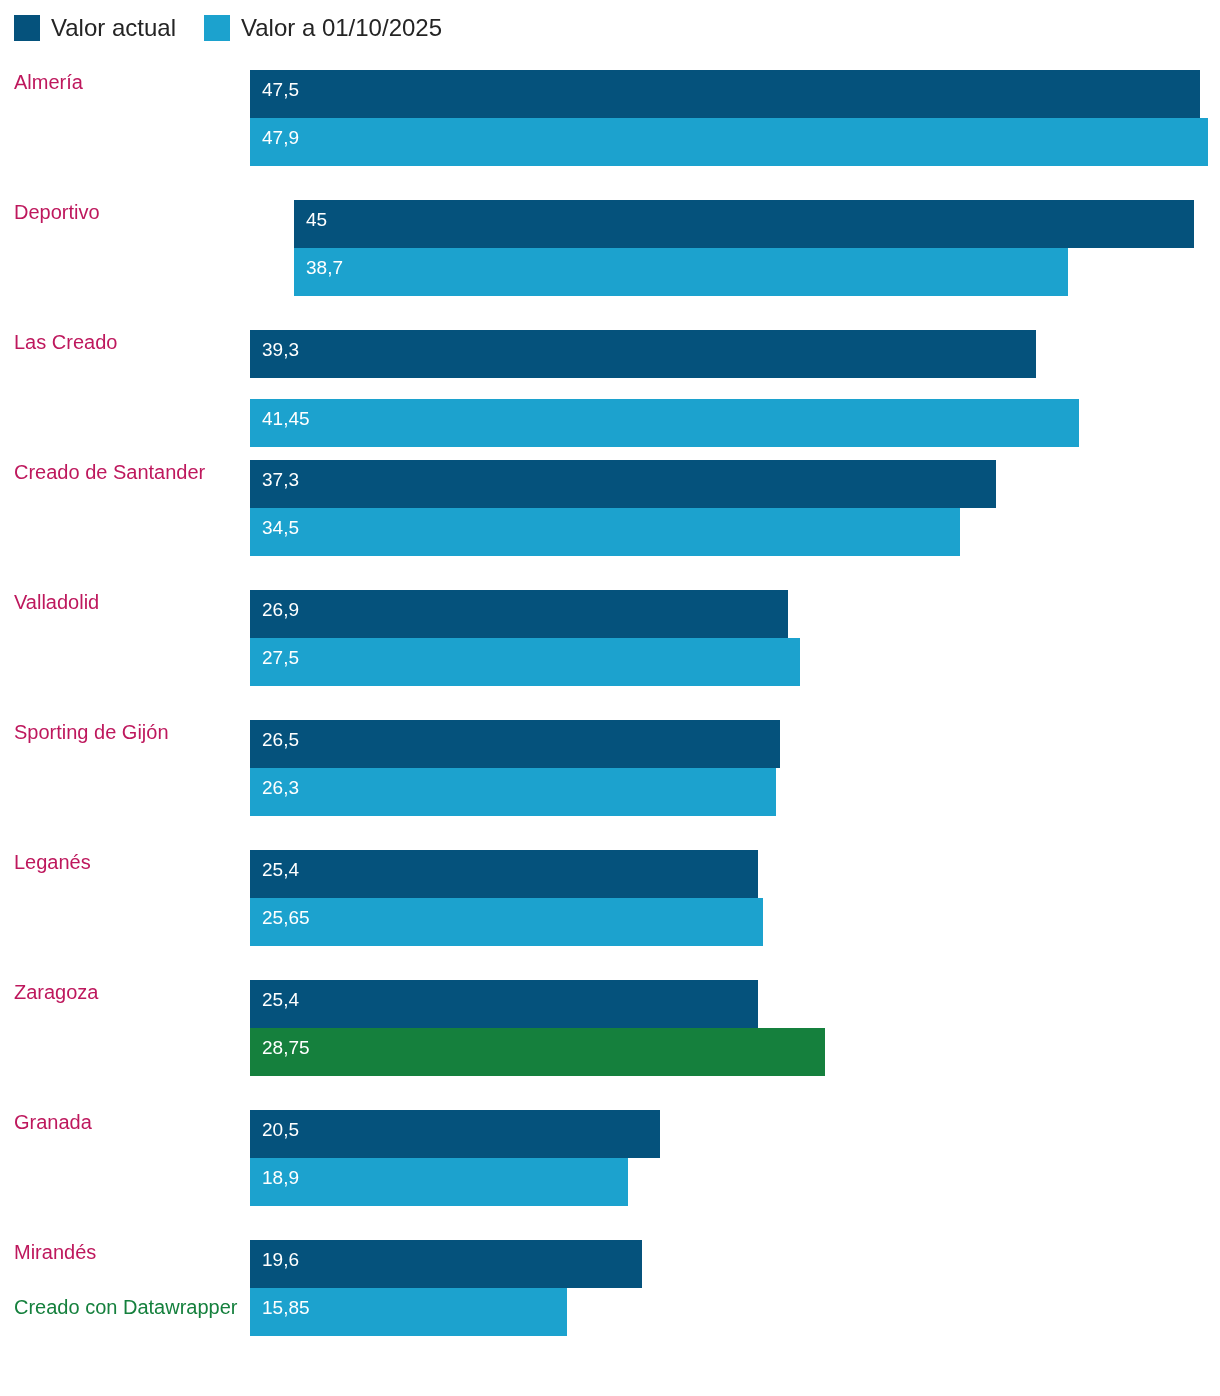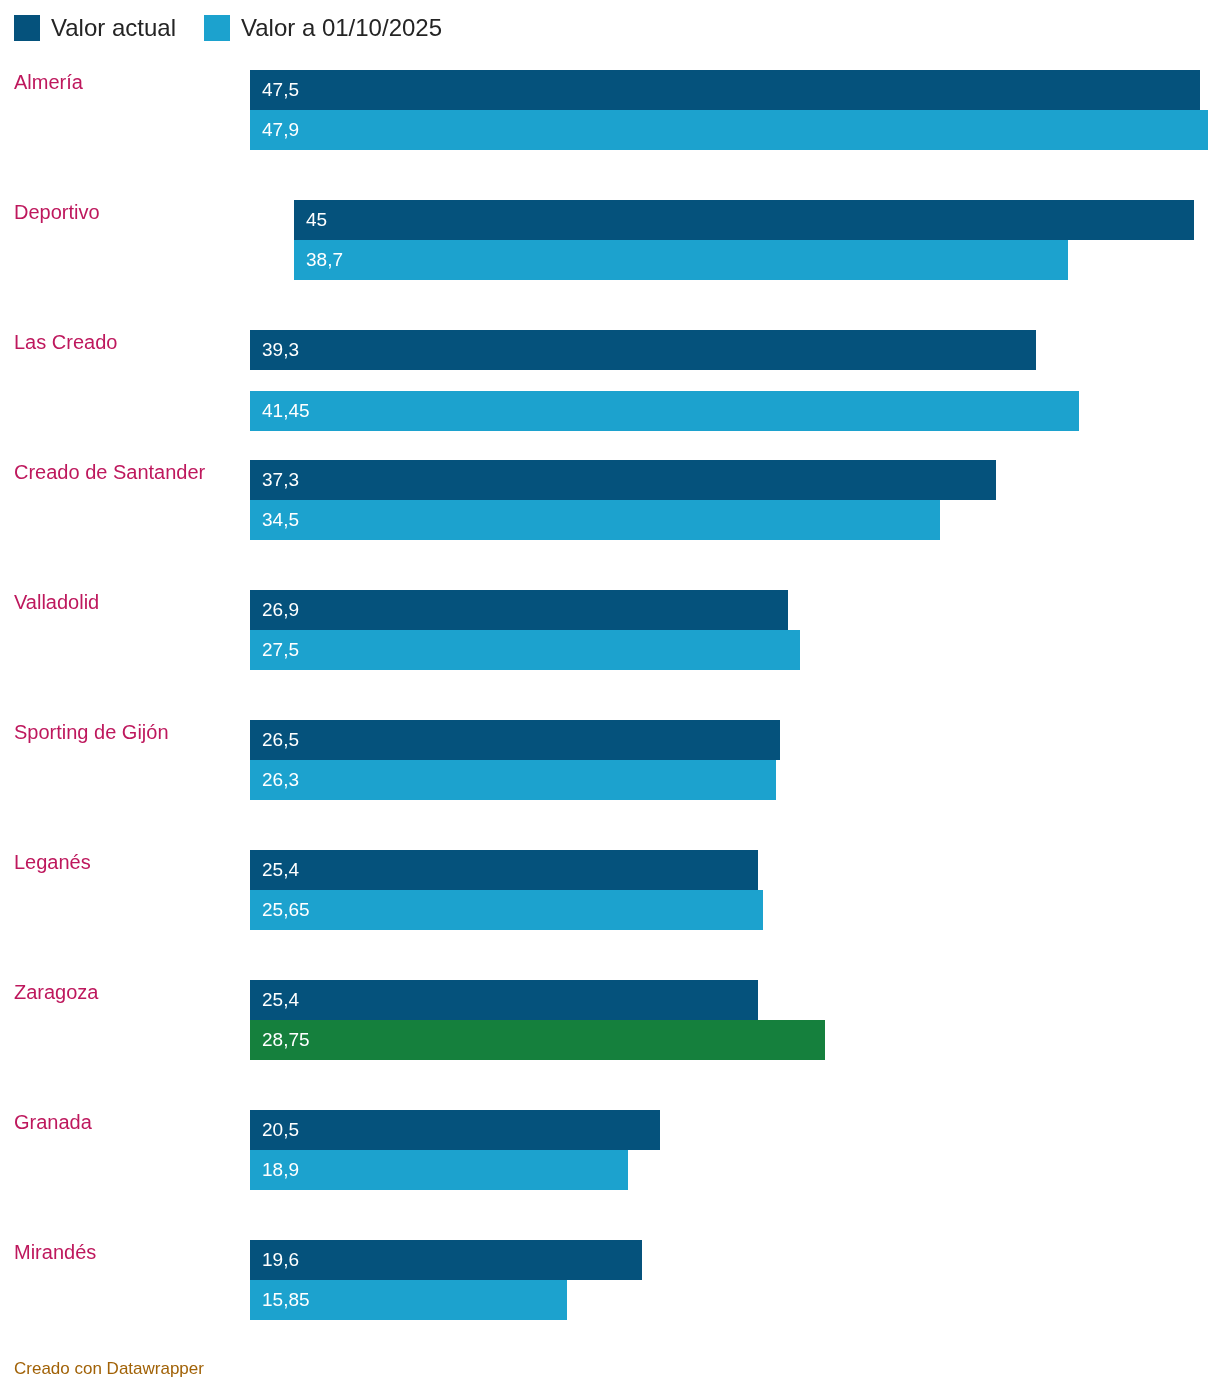--- a/index.html
+++ b/index.html
@@ -67,42 +67,42 @@
     color: #be185d;
     white-space: nowrap;
   }
   .bars {
     position: absolute;
     left: 250px;
     top: 0;
   }
   .bar {
     position: relative;
-    height: 40px;
+    height: 48px;
     display: block;
   }
   .bar-value {
     position: absolute;
     left: 12px;
     top: 0;
     height: 40px;
     line-height: 40px;
     font-size: 19px;
     color: #ffffff;
     white-space: nowrap;
   }
 
   
   #footer {
     position: absolute;
     left: 14px;
-    top: 1358px;
-    font-size: 17px;
+    top: 1296px;
+    font-size: 20px;
     line-height: 22px;
-    color: #a16207;
+    color: #15803d;
   }
 </style>
 </head>
 <body>
 
 <div id="legend">
     <div class="legend-item">
       <span class="legend-swatch" style="background: rgb(5, 82, 124);"></span>
       <span class="legend-label">Valor actual</span>
     </div>
@@ -145,21 +145,21 @@
           <span class="bar-value">41,45</span>
         </div>
       </div>
     </div>
     <div class="group" style="top: 432px;">
       <div class="cat-label">Creado de Santander</div>
       <div class="bars" style="top: 28px;">
         <div class="bar" style="width: 746px; background: rgb(5, 82, 124);">
           <span class="bar-value">37,3</span>
         </div>
-        <div class="bar" style="width: 690px; background: rgb(28, 162, 206);">
+        <div class="bar" style="width: 690px; background: rgb(28, 162, 206); padding-left: 20px;">
           <span class="bar-value">34,5</span>
         </div>
       </div>
     </div>
     <div class="group" style="top: 562px;">
       <div class="cat-label">Valladolid</div>
       <div class="bars" style="top: 28px;">
         <div class="bar" style="width: 538px; background: rgb(5, 82, 124);">
           <span class="bar-value">26,9</span>
         </div>

